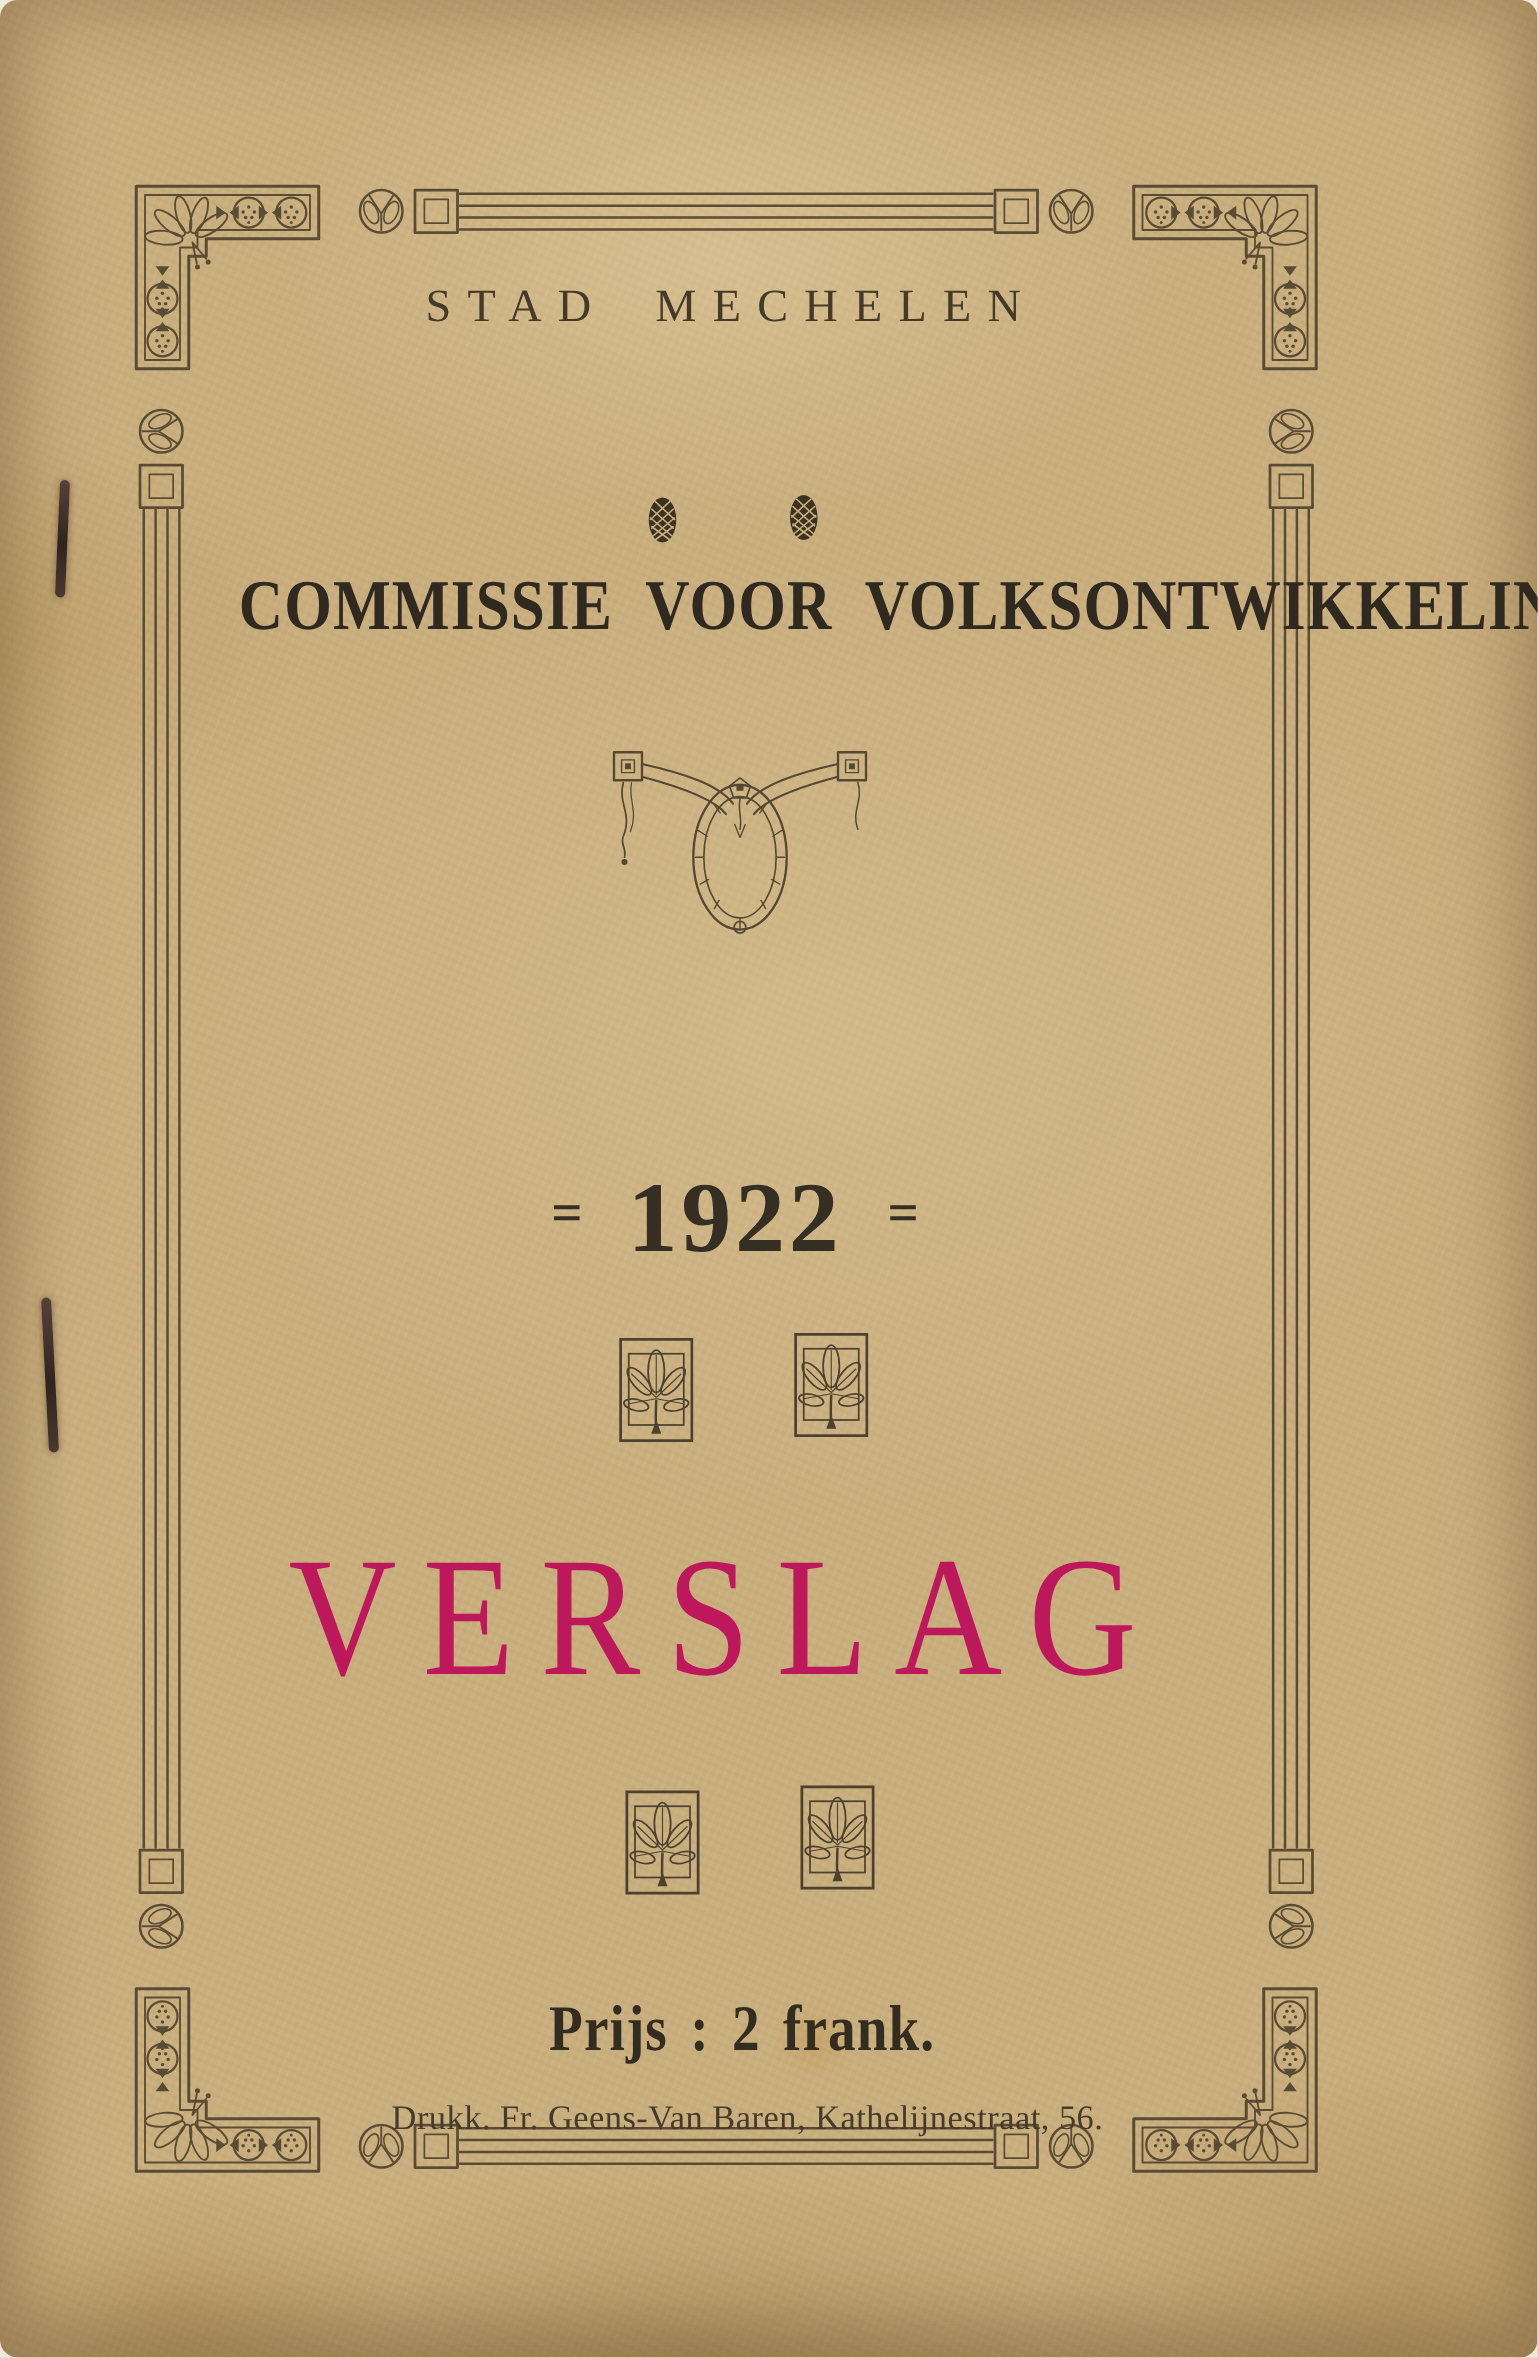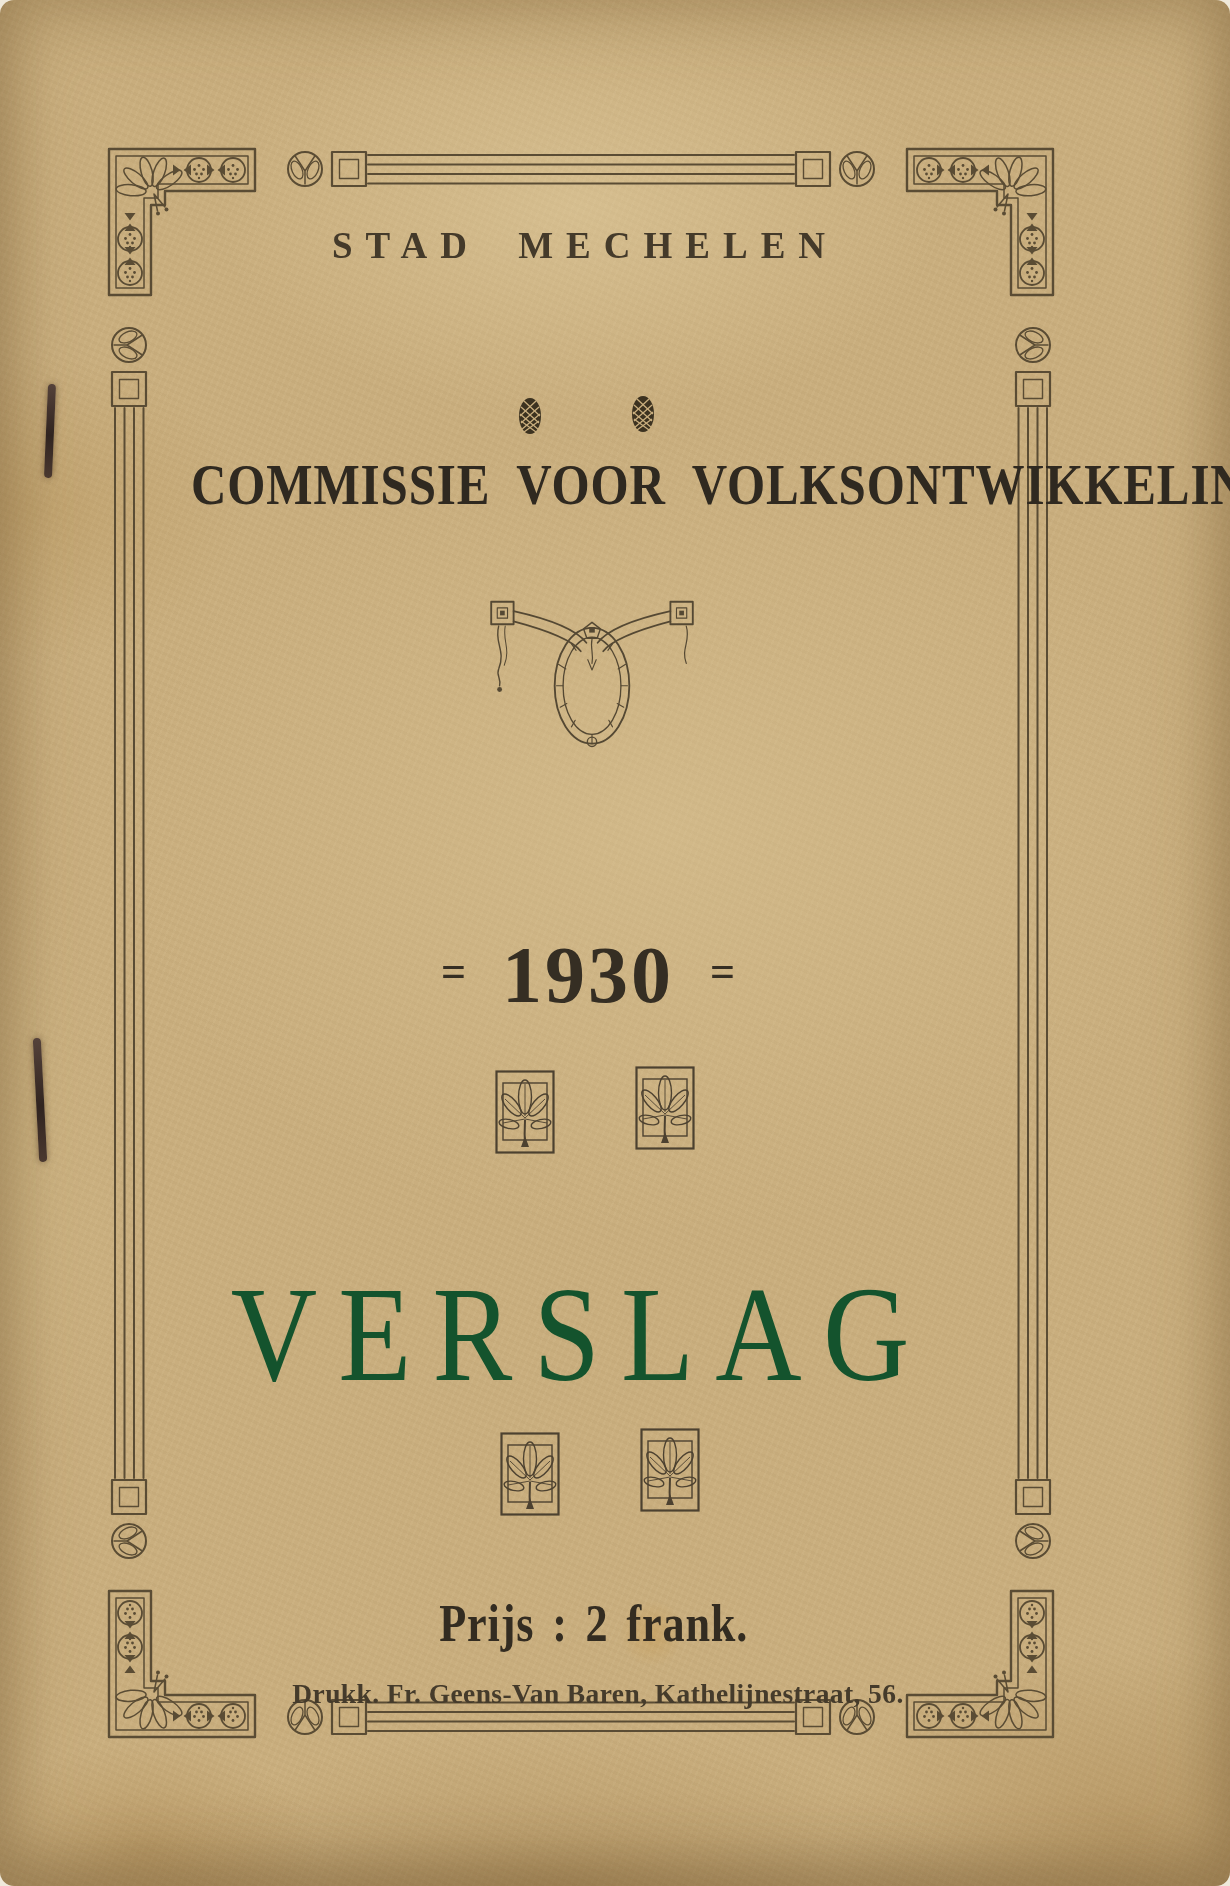--- a/index.html
+++ b/index.html
@@ -14,29 +14,29 @@
       radial-gradient(ellipse 300px 220px at 3% 27%, rgba(166,127,63,.22), transparent 70%),
       radial-gradient(circle 46px at 53% 86.6%, rgba(196,143,57,.30), transparent 72%),
       radial-gradient(ellipse 430px 260px at 92% 97%, rgba(146,107,52,.30), transparent 70%),
       radial-gradient(ellipse 560px 220px at 45% 100%, rgba(138,103,52,.26), transparent 72%),
       radial-gradient(ellipse 200px 420px at 0% 62%, rgba(214,193,142,.30), transparent 70%),
       radial-gradient(ellipse 240px 150px at 12% 98%, rgba(150,110,52,.28), transparent 72%),
       repeating-linear-gradient(23deg, rgba(120,95,50,.045) 0 3px, rgba(0,0,0,0) 3px 7px),
       repeating-linear-gradient(-67deg, rgba(255,242,205,.05) 0 2px, rgba(0,0,0,0) 2px 6px);
     box-shadow: inset 0 0 70px 12px rgba(108,82,40,.34), inset 0 -28px 50px rgba(92,66,30,.22);
   }
-  .txt{position:absolute;left:102px;width:958px;text-align:center;white-space:nowrap;font-weight:bold;}
+  .txt{position:absolute;left:102px;width:958px;text-align:center;white-space:nowrap;}
   #city{top:224px;font-size:37px;letter-spacing:13px;word-spacing:16px;color:#443a2a;transform:translateX(4px);}
   #committee{top:452px;font-size:57px;font-weight:bold;color:#2f2920;}
   #committee .squeeze{display:inline-block;transform:scaleX(.86);letter-spacing:1px;word-spacing:16px;}
   #title{top:826px;font-size:88px;font-weight:bold;color:#352e23;}
   #title .squeeze{display:inline-block;transform:scaleX(.78);letter-spacing:5px;}
   #yearline{top:930px;font-size:80px;font-weight:bold;color:#352e23;letter-spacing:3px;transform:translateX(7px);}
   #yearline .eq{font-size:44px;vertical-align:16px;letter-spacing:0;margin:0 36px;}
-  #report{top:1256px;font-size:136px;font-weight:normal;color:#14532d;}
+  #report{top:1216px;font-size:136px;font-weight:normal;color:#be185d;}
   #report .squeeze{display:inline-block;transform:scaleX(.88);letter-spacing:24px;}
   #price{top:1594px;font-size:52px;font-weight:bold;color:#332c21;transform:translateX(13px);}
   #price .squeeze{display:inline-block;transform:scaleX(.85);letter-spacing:1px;word-spacing:7px;}
   #imprint{top:1678px;font-size:27.5px;letter-spacing:.4px;color:#453b2b;transform:translateX(17px);}
   .orn{position:absolute;}
   svg{display:block;}
   .staple{position:absolute;width:8px;border-radius:4px;
     background:linear-gradient(180deg,#55423a,#302420 55%,#4a382f);
     box-shadow:0 0 6px rgba(60,40,20,.5);}
   #staple1{left:46px;top:384px;height:94px;transform:rotate(2.5deg);}
@@ -172,21 +172,21 @@
     </g>
     <circle cx="120" cy="168" r="5" stroke-width="1.5"></circle>
     <path d="M120,40 l9,7 l-3.5,10 h-11 l-3.5,-10 Z" stroke-width="1.5"></path>
     <rect x="117" y="45" width="6" height="6" fill="#544833" stroke="none"></rect>
     <path d="M120,58 C118,68 122,74 120,84" stroke-width="1.3"></path>
     <path d="M115.5,80 L120,91 L124.5,80" stroke-width="1.2"></path>
   </svg>
 
 
   <div class="txt" id="yearline">
-    <span class="eq">=</span><span>1930</span><span class="eq">=</span>
+    <span class="eq">=</span><span>1922</span><span class="eq">=</span>
   </div>
 
   <svg class="orn" style="left:495px;top:1070px" width="60" height="84" viewBox="0 0 60 84">
       <use href="#leafpanel"></use>
     </svg>
   <svg class="orn" style="left:635px;top:1066px" width="60" height="84" viewBox="0 0 60 84">
       <use href="#leafpanel"></use>
     </svg>
 
   <div class="txt" id="report">

